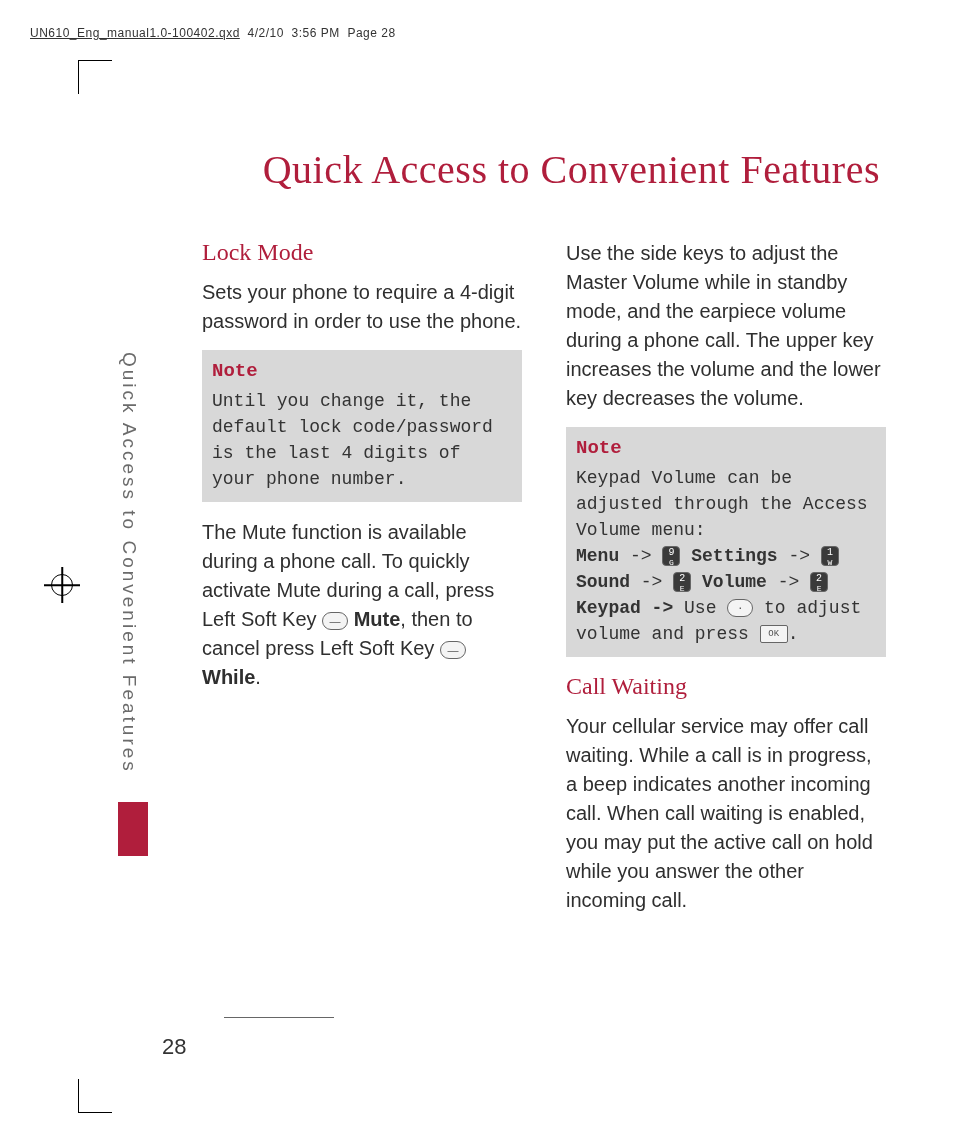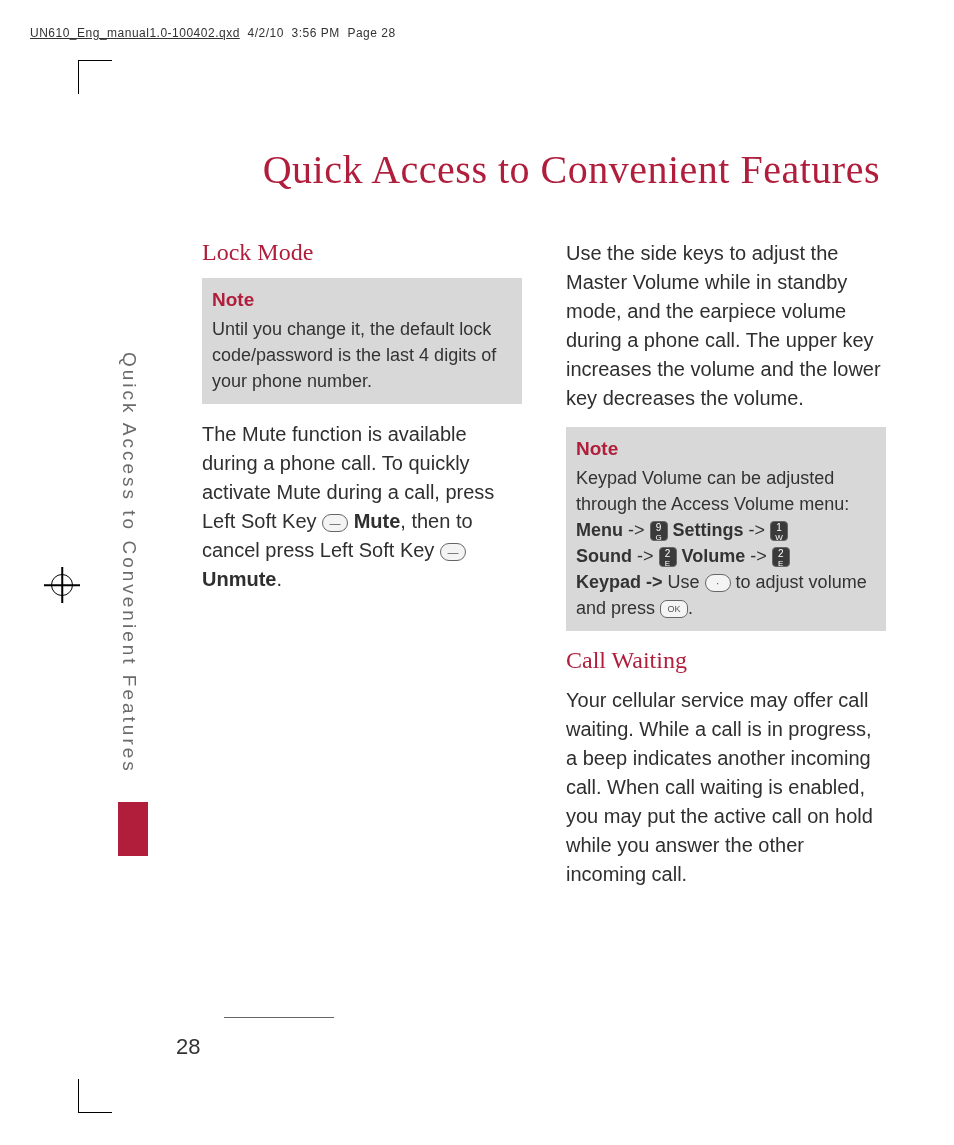--- a/index.html
+++ b/index.html
@@ -100,20 +100,21 @@
     line-height: 1.45;
     color: #2f2f2f;
     margin-bottom: 14px;
   }
   .note {
     background: #d8d8d8;
     padding: 8px 10px 10px 10px;
     margin-bottom: 16px;
     font-size: 18px;
     line-height: 1.45;
+    font-family: Liberation Mono, monospace;
   }
   .note-title {
     color: #b01e3c;
     font-weight: 700;
     font-size: 19px;
     display: block;
     margin-bottom: 2px;
   }
   .keycap {
     display: inline-block;
@@ -134,28 +135,28 @@
     min-width: 18px;
     height: 20px;
     background: #3a3a3a;
     color: #fff;
     font-size: 10px;
     line-height: 12px;
     padding: 0 2px;
   }
   .keycap.sq .sub { display:block; font-size:8px; line-height:7px;}
   .keycap.ok {
-    border-radius: 7px;
+    border-radius: 2px;
     min-width: 28px;
     font-size: 9px;
   }
   .bold { font-weight: 700; }
   .pg-num {
     position: absolute;
-    left: 64px;
+    left: 50px;
     bottom: 20px;
     font-size: 22px;
     color: #333;
   }
   .foot-rule {
     position: absolute;
     left: 112px;
     bottom: 62px;
     width: 110px;
     border-top: 1.5px solid #666;
@@ -180,33 +181,34 @@
 
   <div class="side-tab">
     <div class="side-text">Quick Access to Convenient Features</div>
     <div class="side-bar"></div>
   </div>
 
   <div class="cols">
 
     <div class="col">
       <h2>Lock Mode</h2>
+      <p>Sets your phone to require a 4-digit password in order to use the phone.</p>
 
       <div class="note">
         <span class="note-title">Note</span>
         <span>Until you change it, the default lock code/password is the last 4 digits of your phone number.</span>
       </div>
 
 
       <p>
         <span>The Mute function is available during a phone call. To quickly activate Mute during a call, press Left Soft Key </span>
         <span class="keycap">—</span>
         <span class="bold">Mute</span><span>, then to cancel press Left Soft Key </span>
         <span class="keycap">—</span>
-        <span class="bold">Unmute</span><span>.</span>
+        <span class="bold">While</span><span>.</span>
       </p>
     </div>
 
     <div class="col">
       <p>Use the side keys to adjust the Master Volume while in standby mode, and the earpiece volume during a phone call. The upper key increases the volume and the lower key decreases the volume.</p>
 
       <div class="note">
         <span class="note-title">Note</span>
         <span>Keypad Volume can be adjusted through the Access Volume menu:</span><br>
         <span class="bold">Menu</span><span> -&gt; </span>

